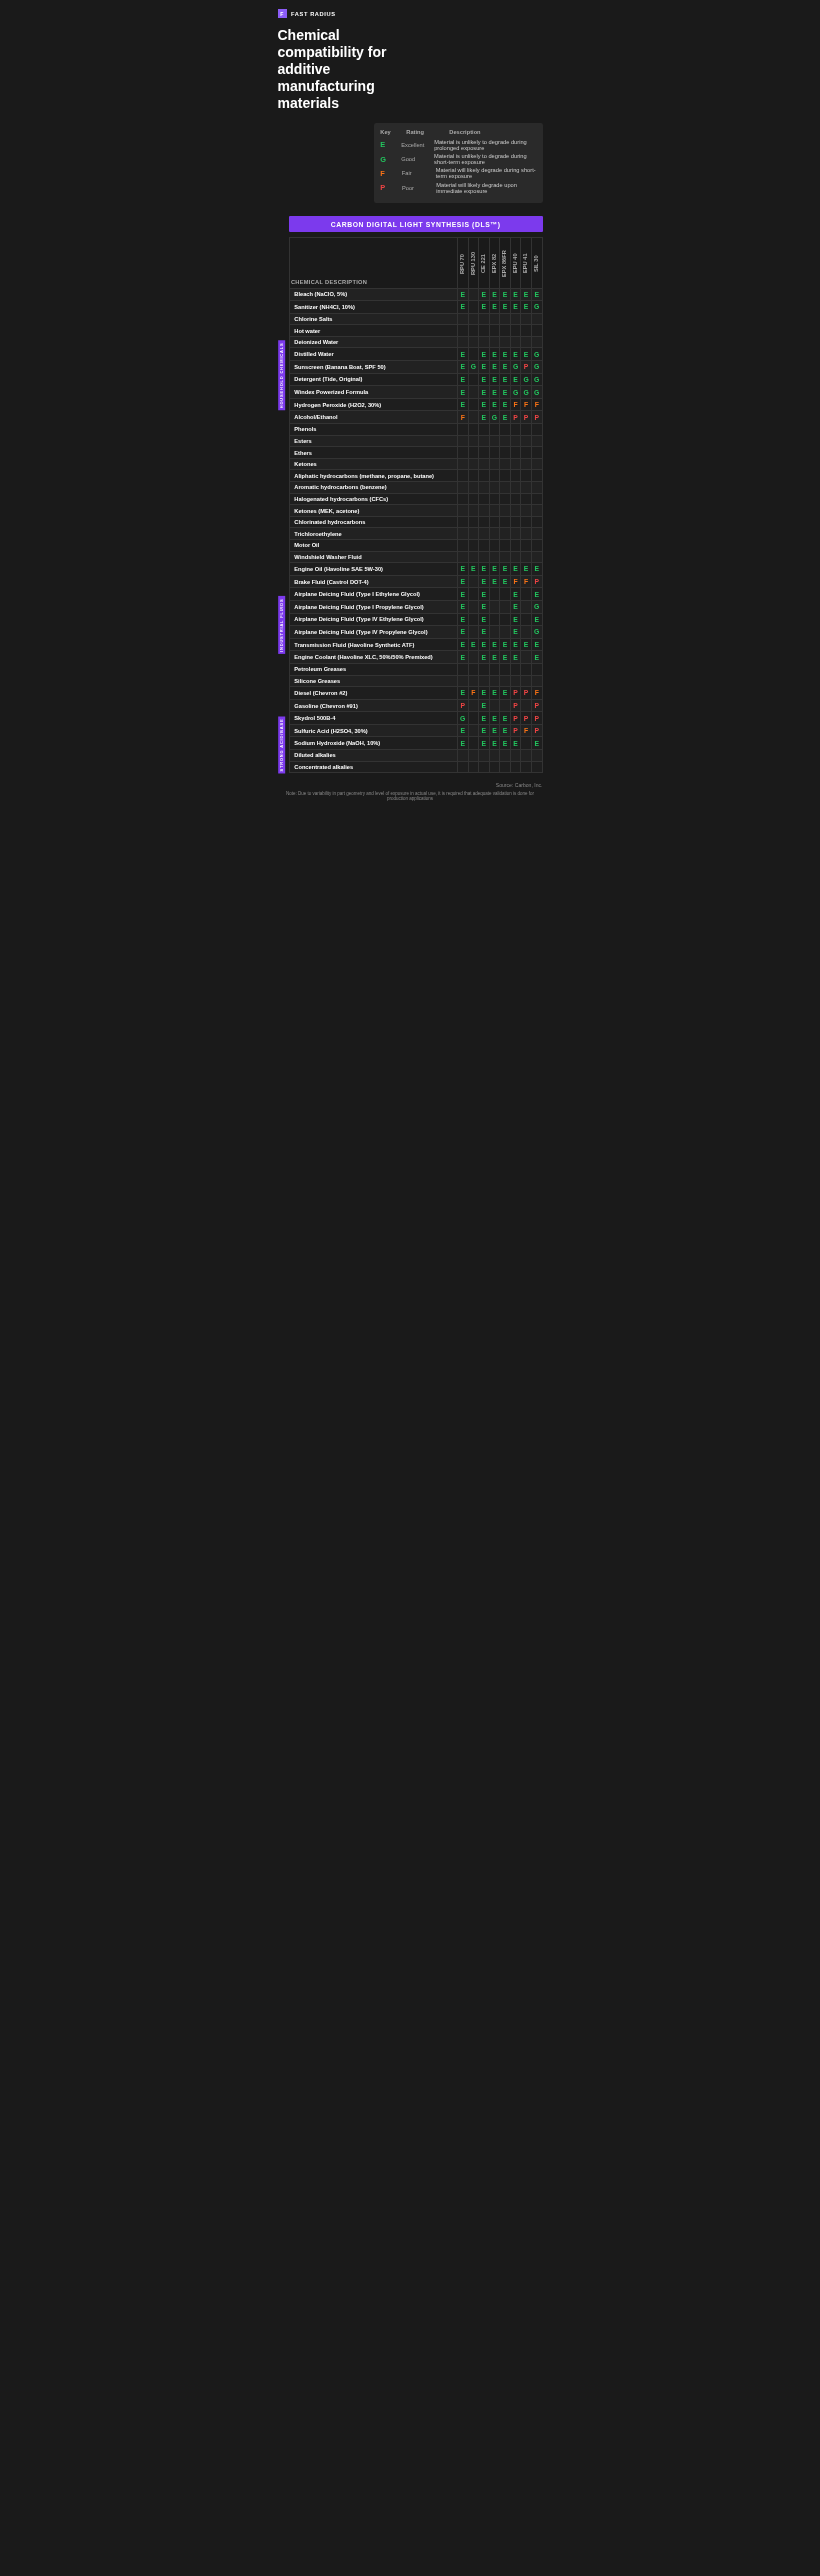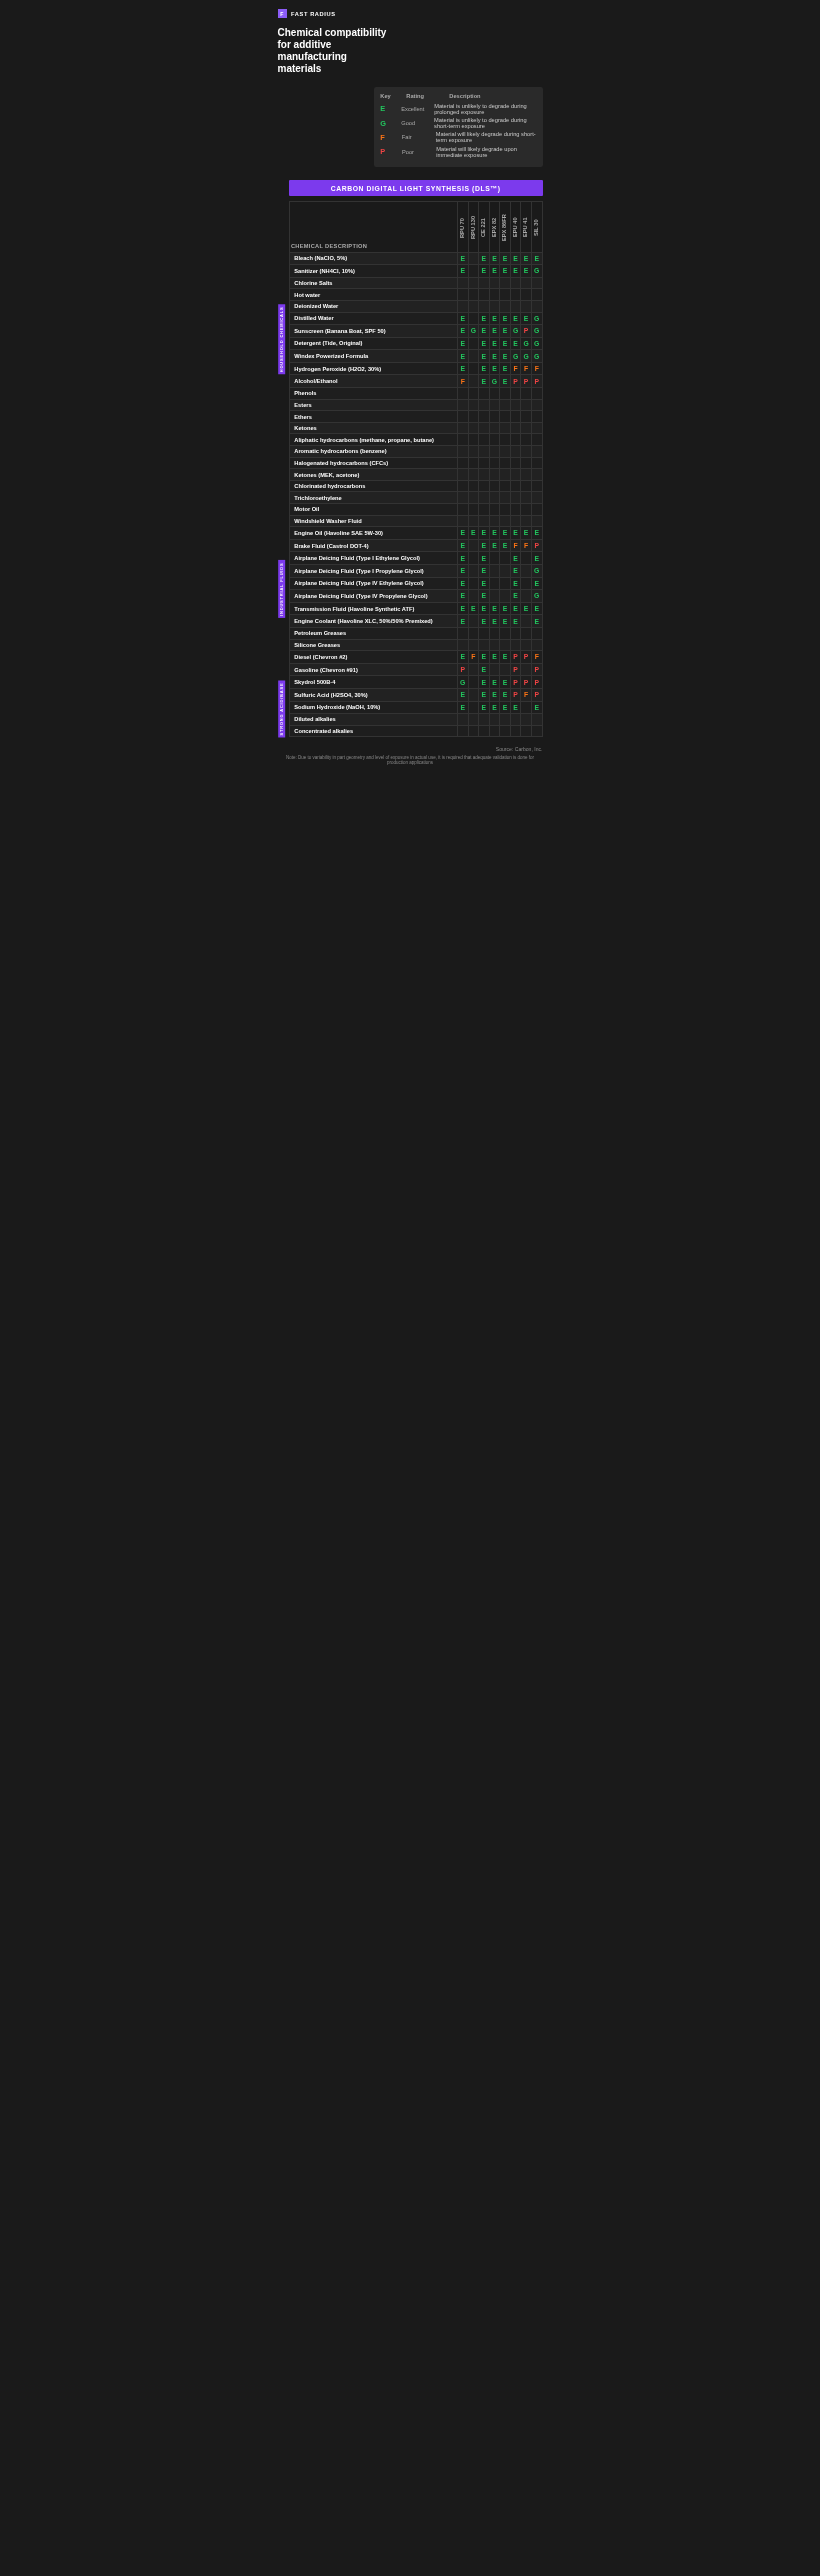--- a/index.html
+++ b/index.html
@@ -34,21 +34,21 @@
     .logo-text {
       color: #fff;
       font-size: 5.7px;
       font-weight: bold;
       letter-spacing: 0.6px;
     }
 
     
     .page-title {
       color: #fff;
-      font-size: 10px;
+      font-size: 14px;
       font-weight: bold;
       line-height: 1.2;
       margin-bottom: 11.3px;
       max-width: 113px;
     }
 
     
     .legend-box {
       background: #2a2a2a;
       border-radius: 2.3px;

